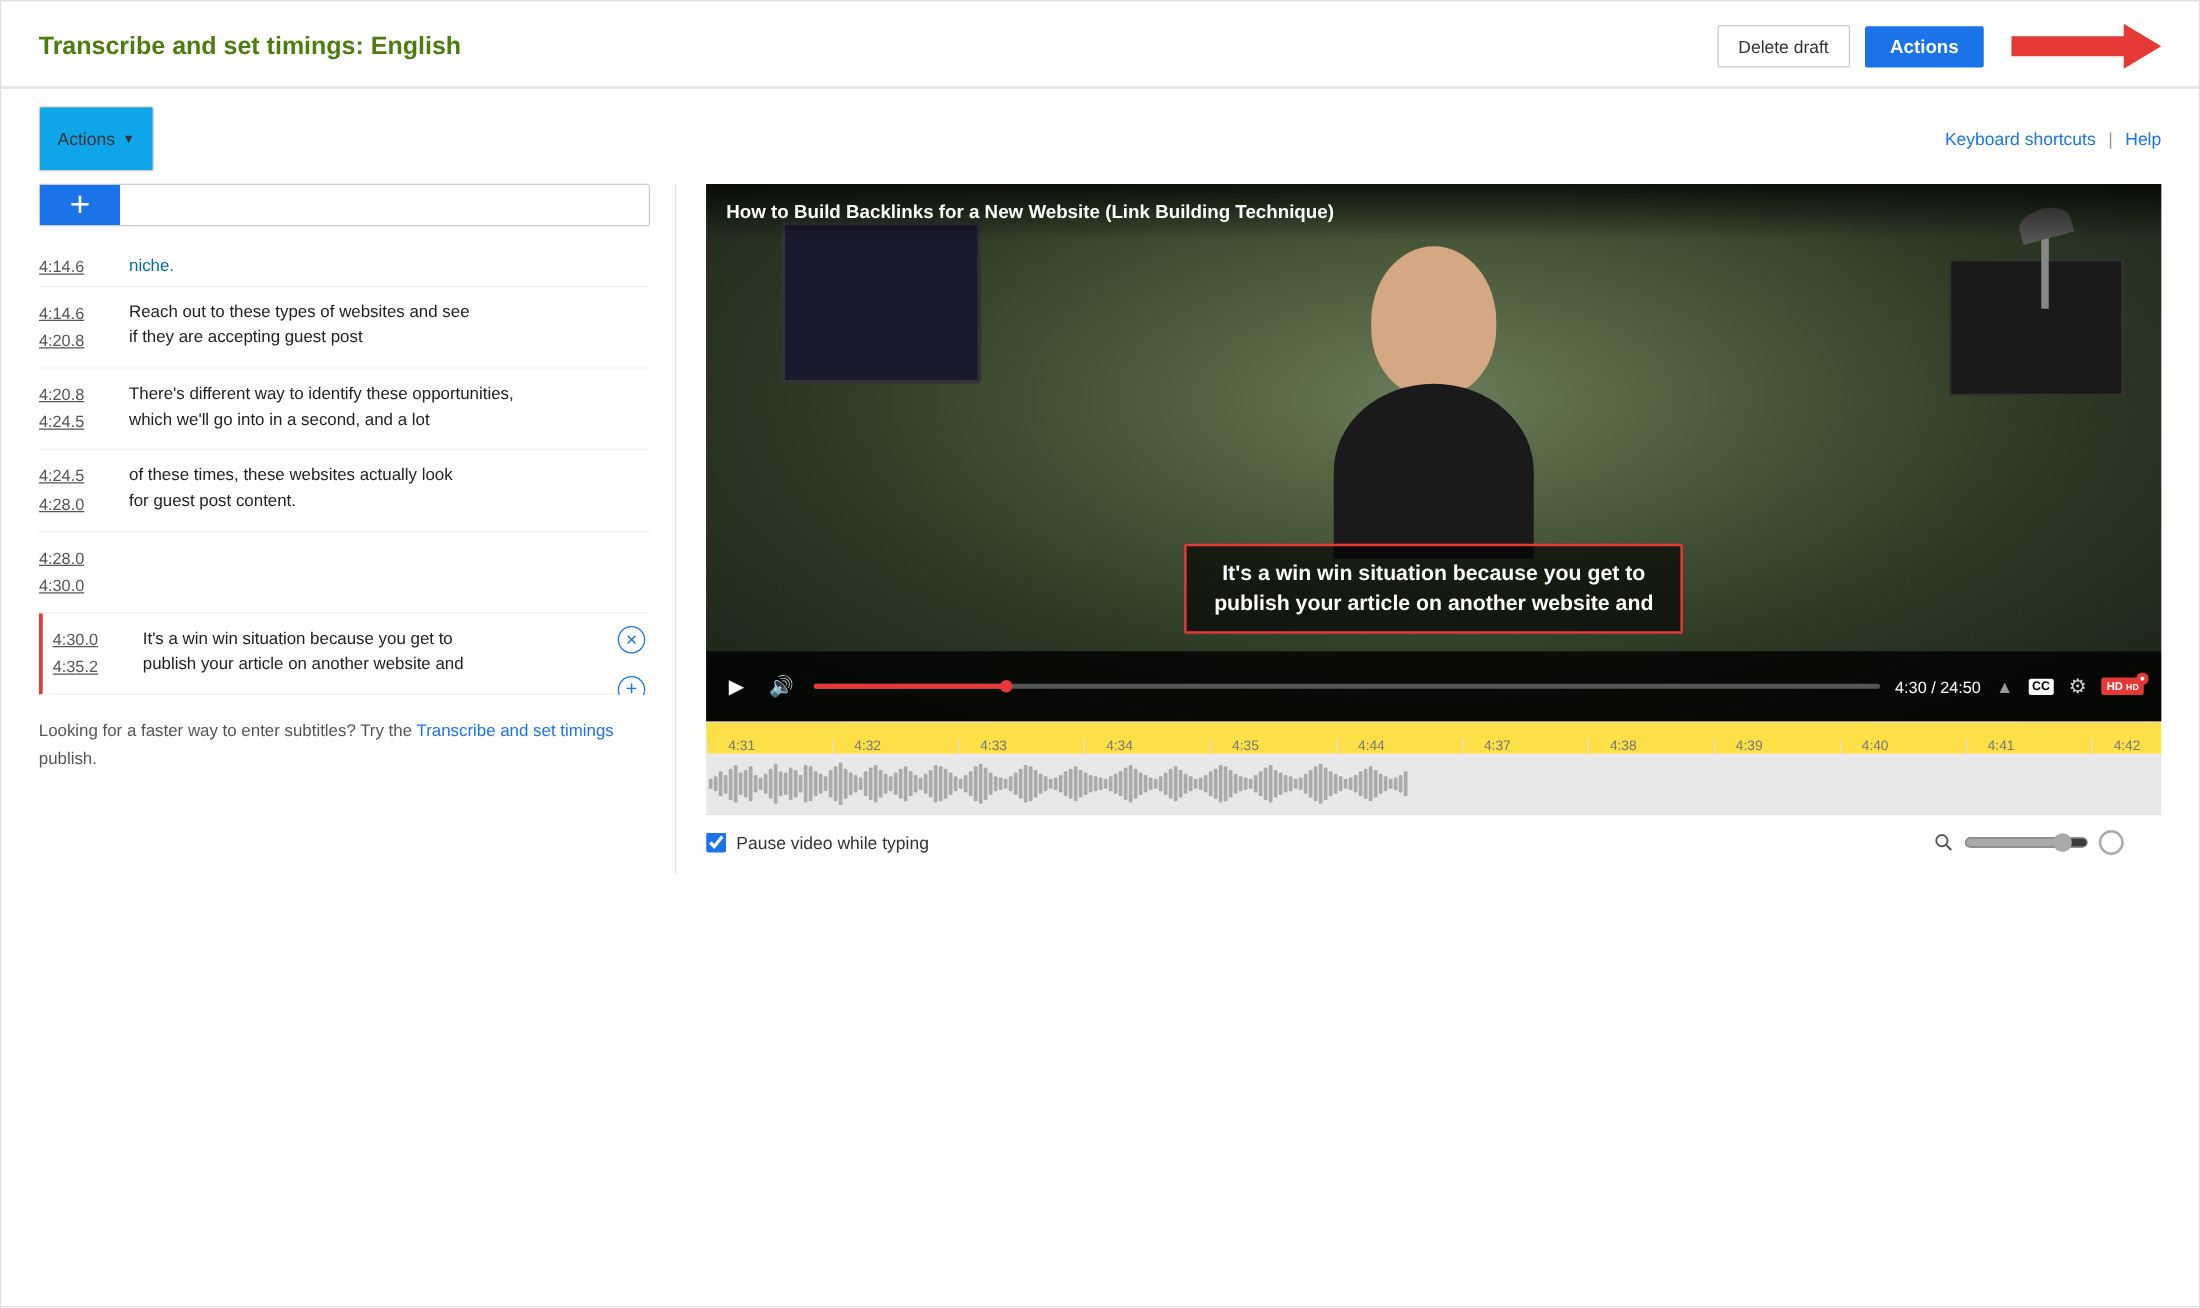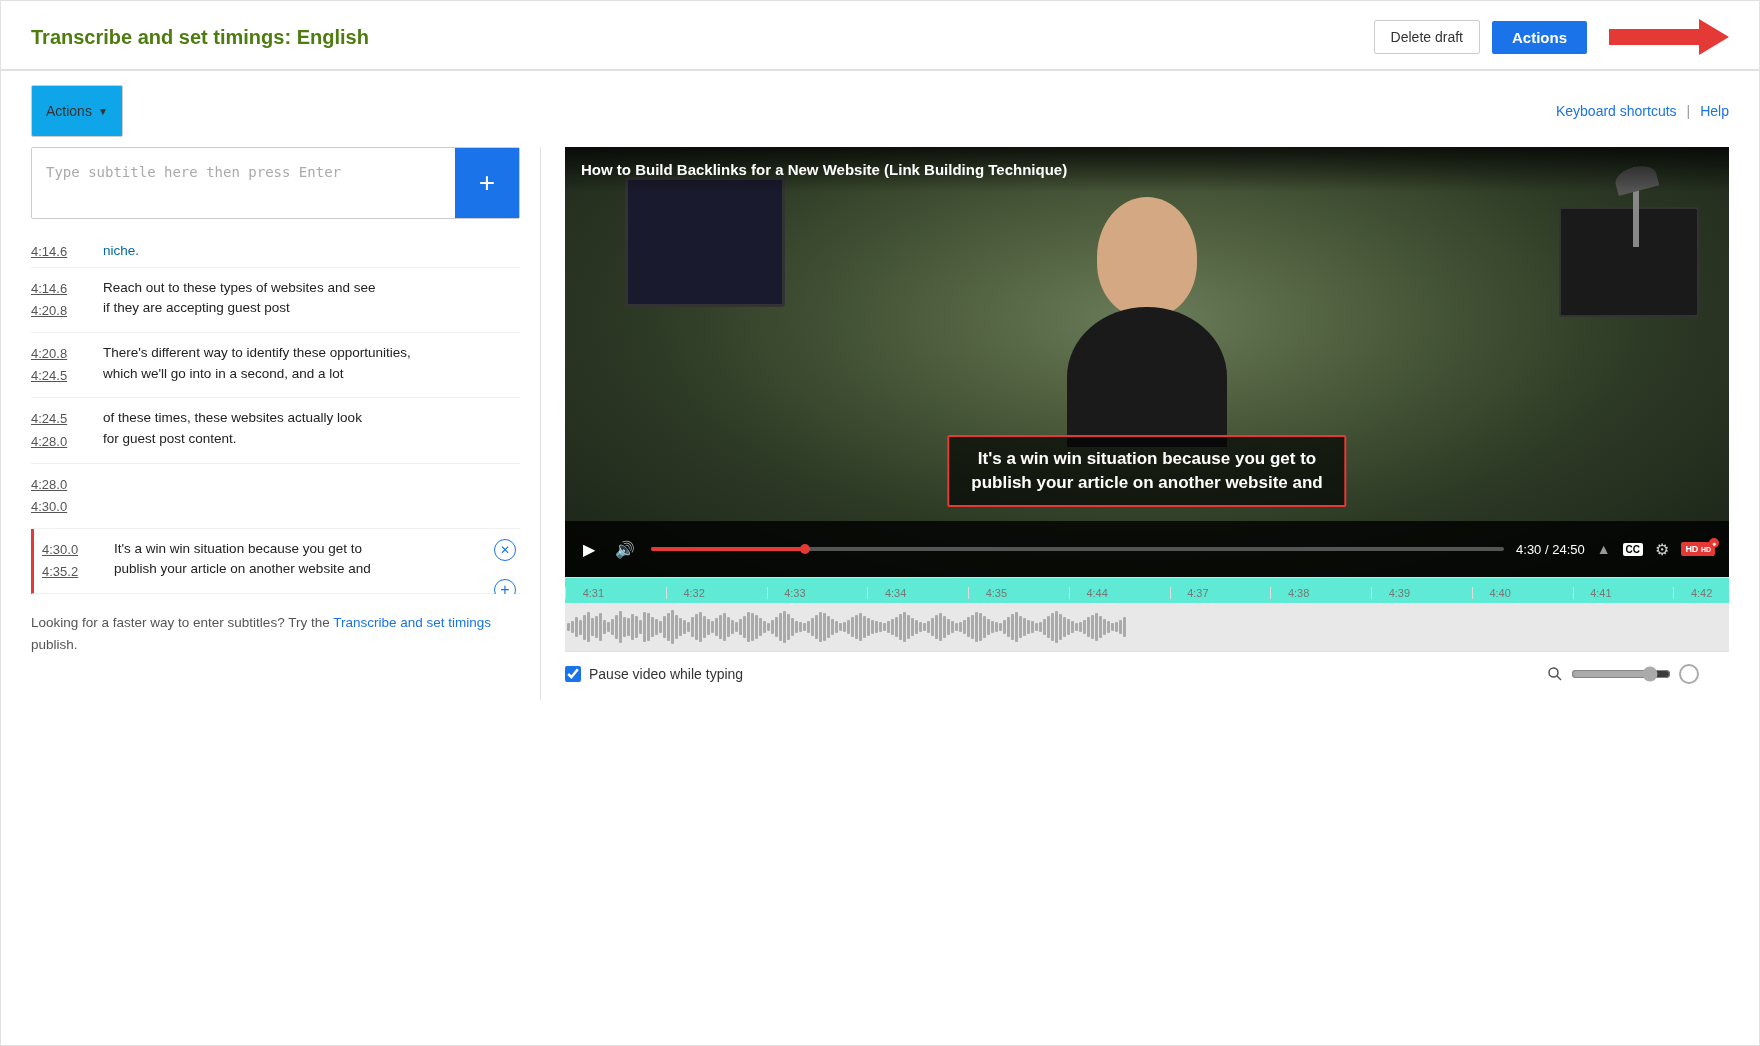--- a/index.html
+++ b/index.html
@@ -403,26 +403,26 @@
       font-size: 16px;
       cursor: pointer;
     }
 
     
     .timeline-section {
       margin-top: 0;
     }
     .timeline-ruler {
       display: flex;
-      background: #5eead4;
+      background: #fde047;
       border-top: 1px solid #ddd;
       padding: 4px 0 0 0;
       overflow: hidden;
       height: 26px;
-      align-items: center;
+      align-items: flex-end;
       gap: 45px;
     }
     .timeline-ruler-mark {
       flex: 1;
       text-align: center;
       font-size: 11px;
       color: #777;
       border-left: 1px solid #ddd;
     }
     .timeline-subtitles {
@@ -571,21 +571,20 @@
       <span class="toolbar-divider">|</span>
       <a>Help</a>
     </div>
   </div>
 
   <div class="main-content">
 
     <div class="left-panel">
 
       <div class="subtitle-input-row">
-        <textarea class="subtitle-input" placeholder="Type subtitle here then press Enter" style=""></textarea>
         <button class="btn-add-subtitle">+</button>
       </div>
 
       <div class="subtitle-list">
 
         <div class="subtitle-item subtitle-item-partial">
           <div class="subtitle-times">4:14.6</div>
           <div class="subtitle-text">niche.</div>
         </div>
 

